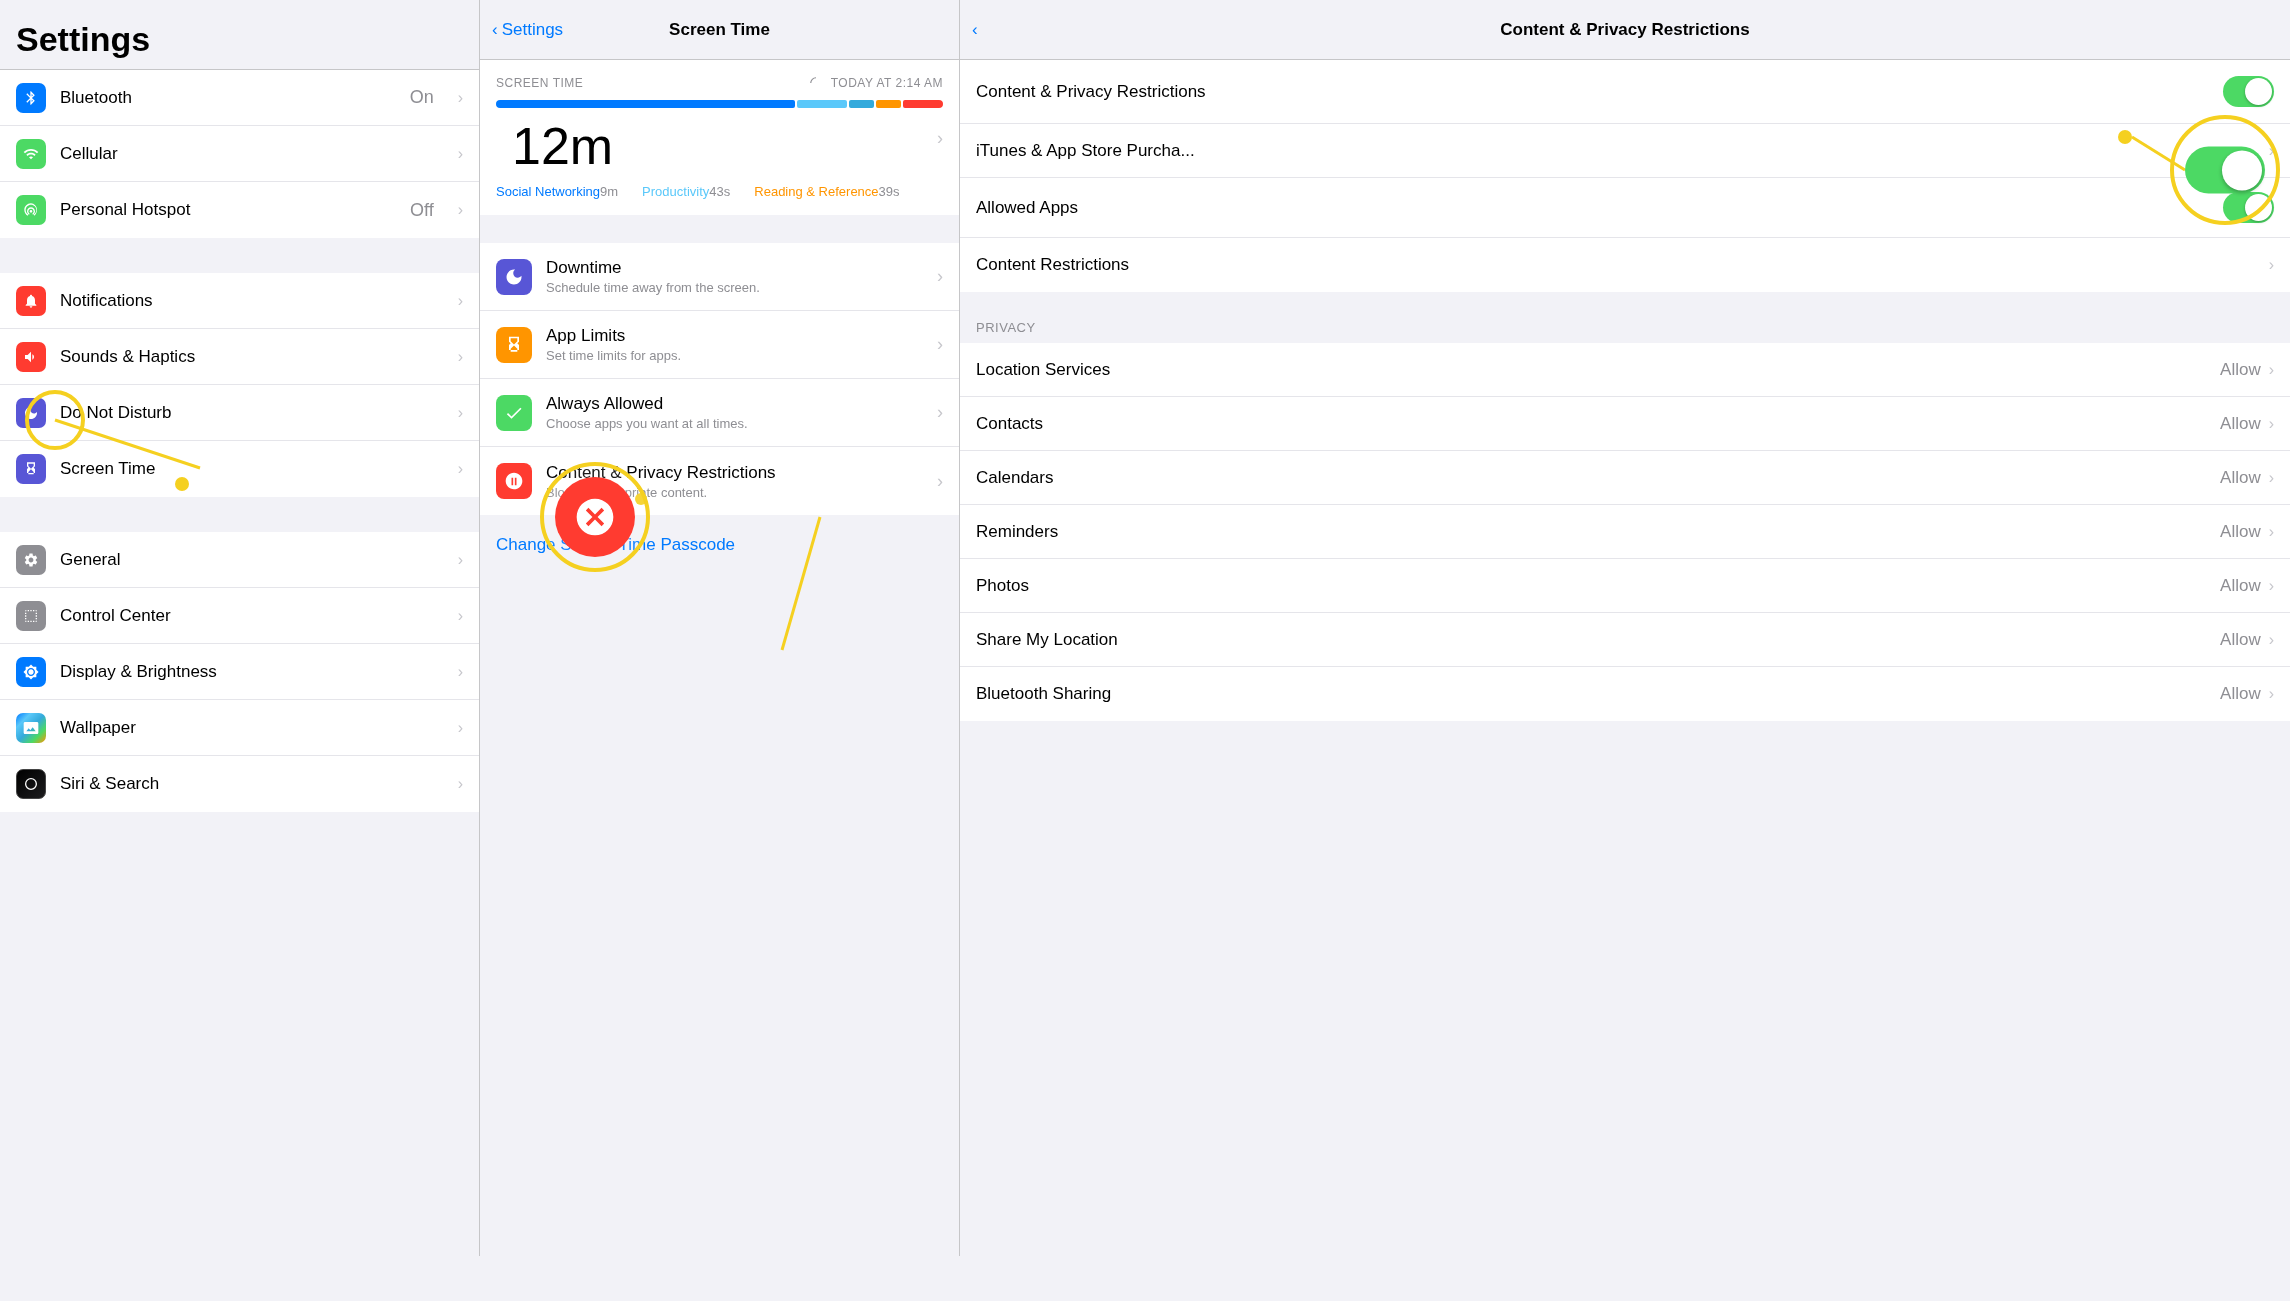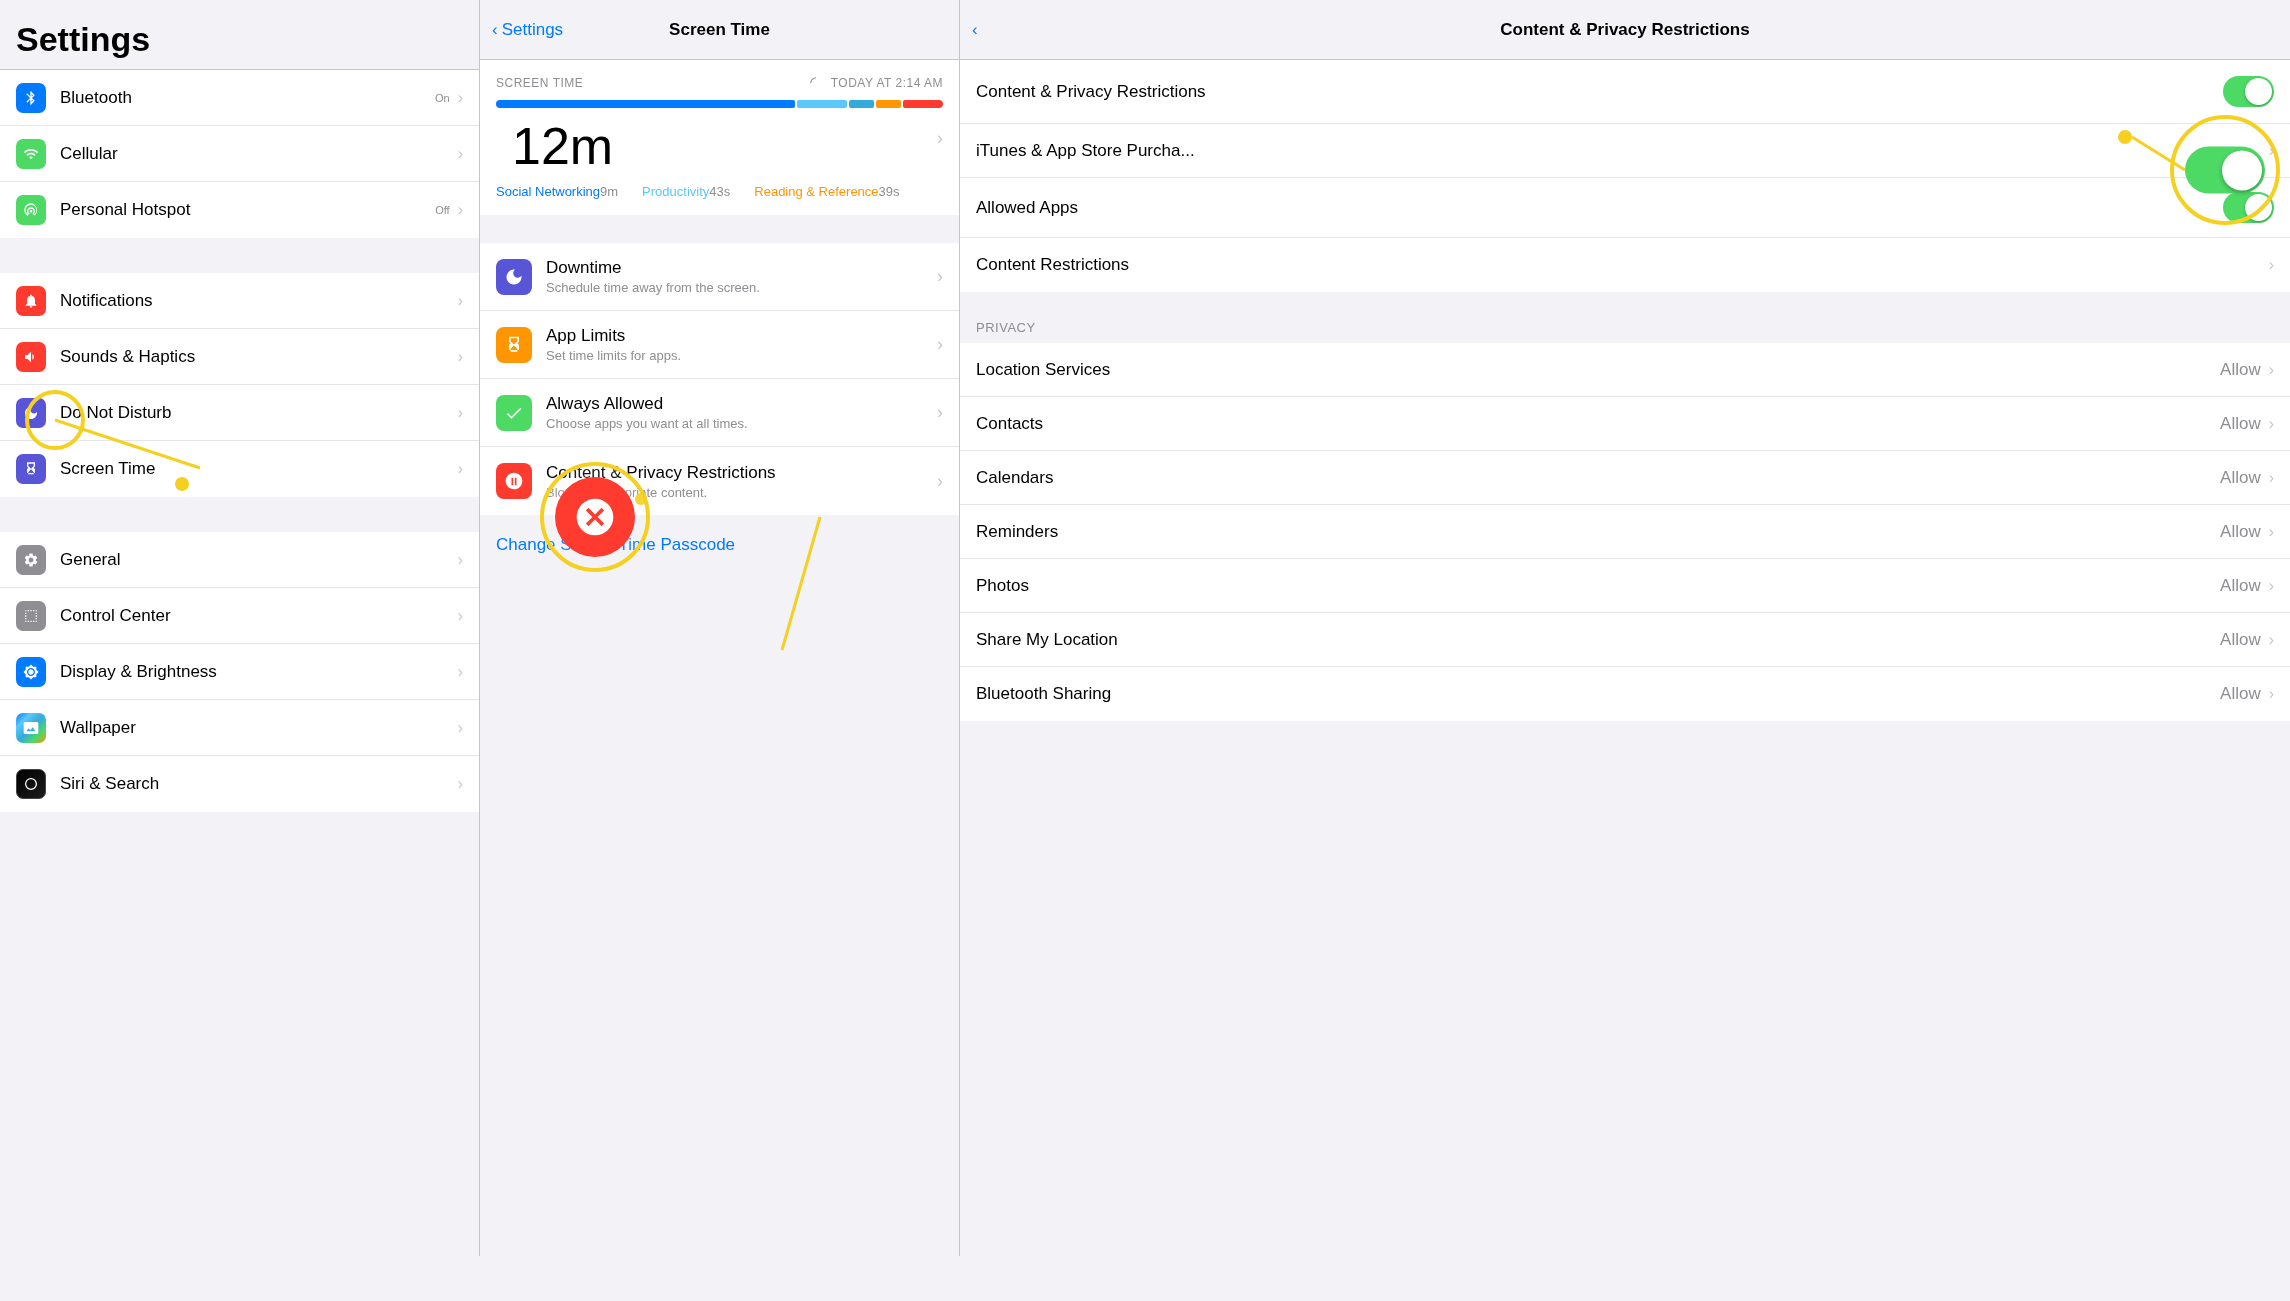--- a/index.html
+++ b/index.html
@@ -75,23 +75,23 @@
       color: #fff;
     }
 
     .settings-item-label {
       flex: 1;
       font-size: 17px;
       color: #000;
     }
 
     .settings-item-value {
-      font-size: 11px;
+      font-size: 18px;
       color: #8e8e93;
-      margin-right: 8px;
+      margin-right: 24px;
     }
 
     .chevron {
       color: #c7c7cc;
       font-size: 16px;
     }
 
     
     .panel-2 {
       width: 480px;

